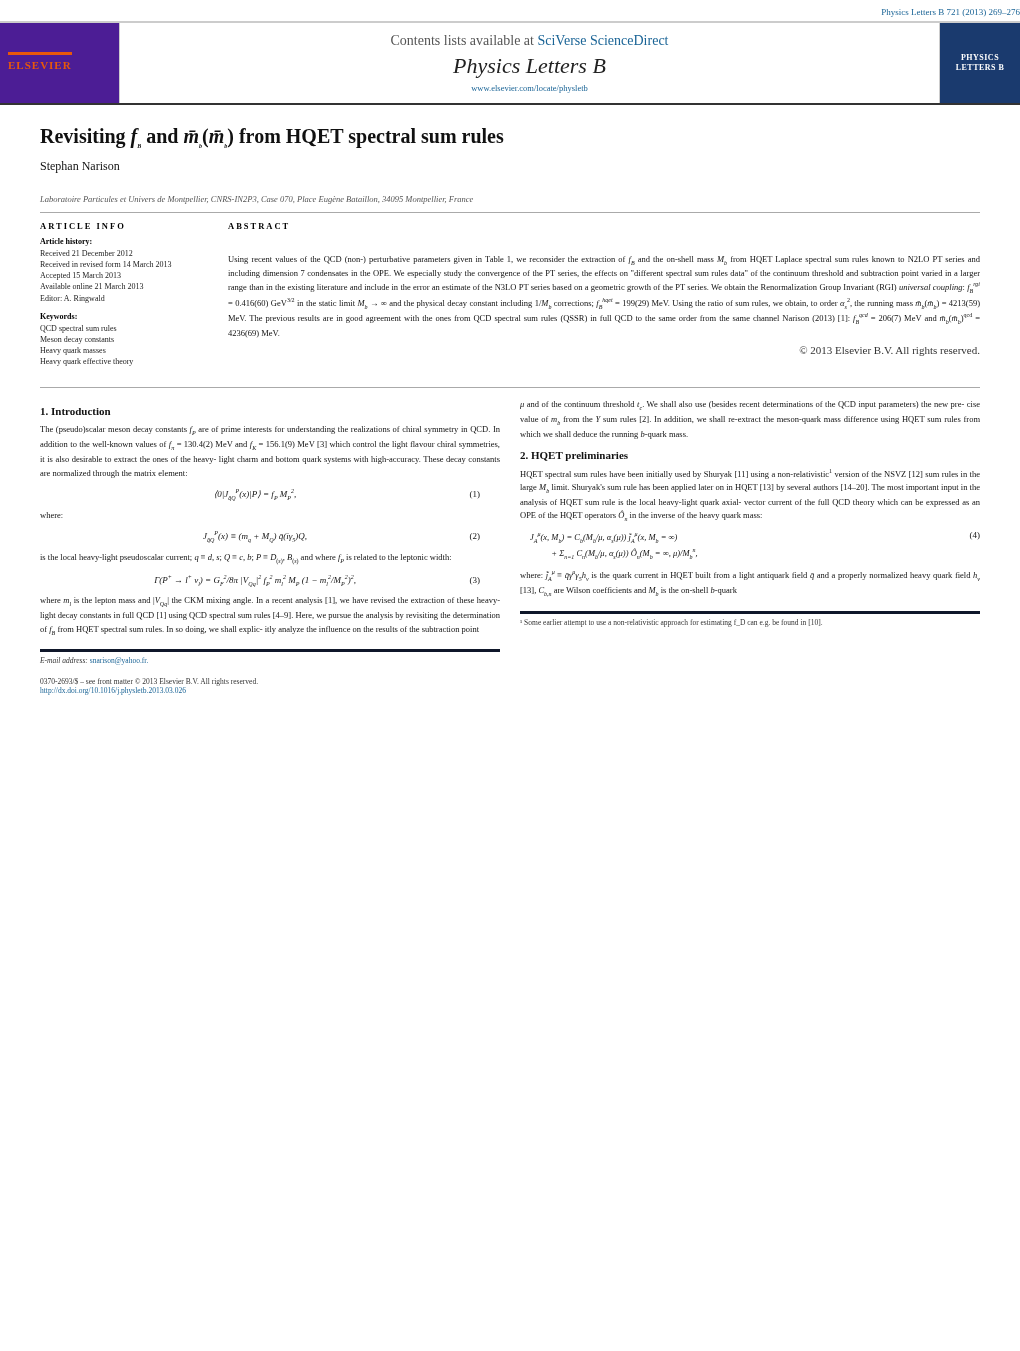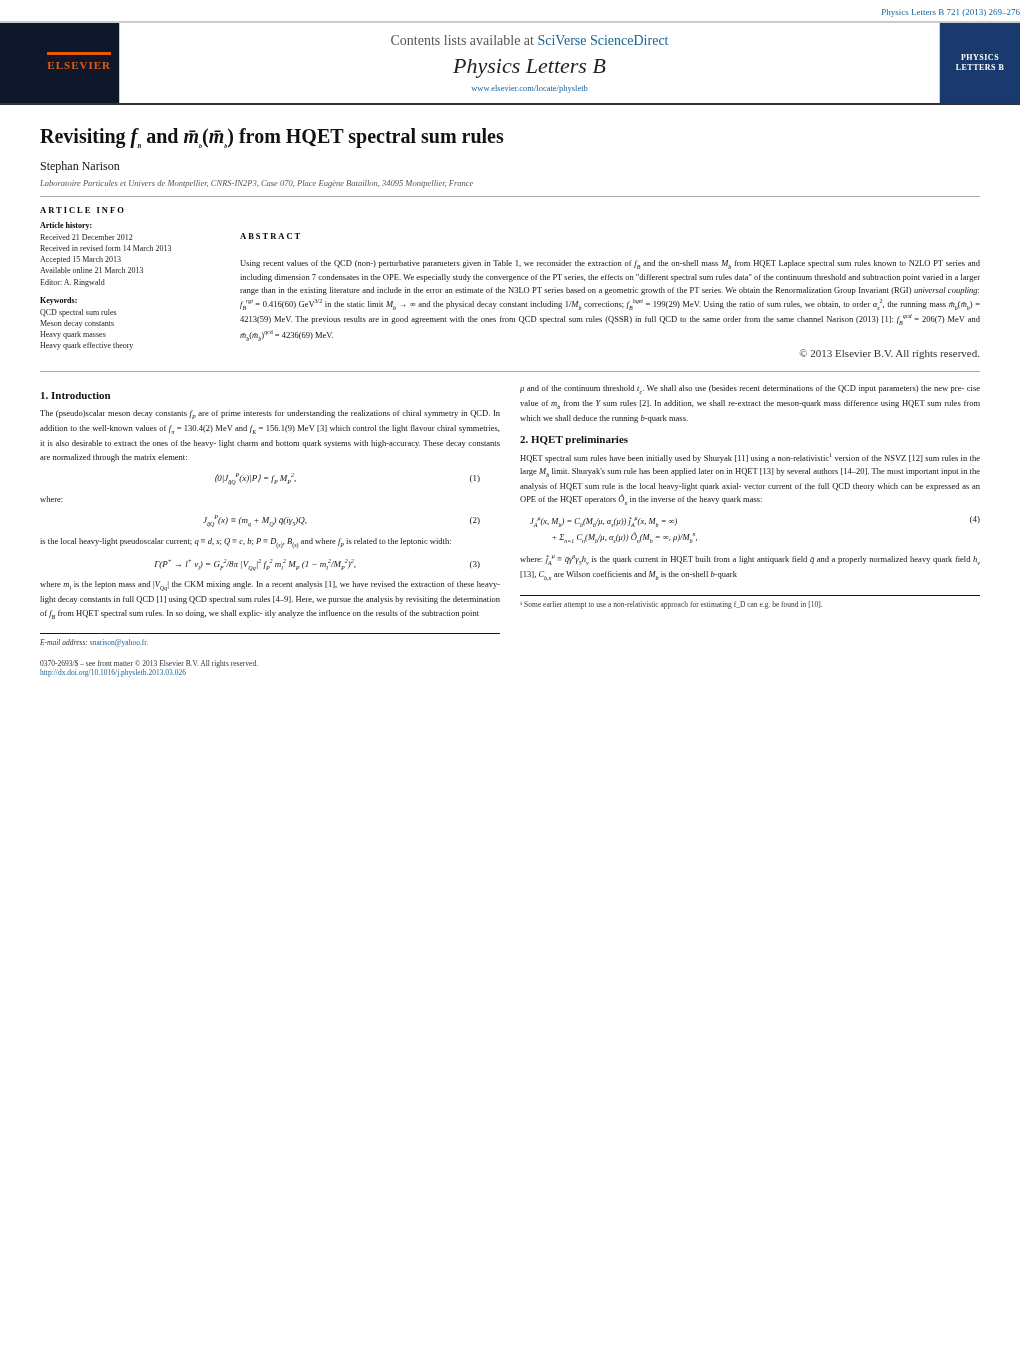--- a/index.html
+++ b/index.html
@@ -27,24 +27,24 @@
     
     .banner {
       display: flex;
       align-items: stretch;
       border-bottom: 2px solid #333;
       border-top: 1px solid #ccc;
       min-height: 80px;
     }
     .banner-left {
       width: 120px;
-      background: #0f172a;
+      background: #4c1d95;
       display: flex;
       align-items: center;
-      justify-content: flex-end;
+      justify-content: flex-start;
       border-right: 1px solid #ccc;
       padding: 8px;
     }
     .elsevier-logo {
       font-size: 11px;
       font-weight: bold;
       color: #e8580a;
       letter-spacing: 1px;
       text-align: center;
       line-height: 1.4;
@@ -114,42 +114,41 @@
       line-height: 1.3;
     }
     .article-title em {
       font-style: italic;
     }
 
     
     .author-name {
       font-size: 12px;
       color: #111;
-      margin-bottom: 4px;
+      margin-bottom: 20px;
     }
     .author-affiliation {
       font-size: 8.5px;
       color: #555;
       font-style: italic;
       margin-bottom: 6px;
     }
 
     
     .section-divider {
       border: none;
       border-top: 1px solid #aaa;
       margin: 8px 0;
     }
 
     
     .info-section {
       display: flex;
-      gap: 20px;
+      gap: 8px;
       margin-bottom: 12px;
-      align-items: flex-end;
     }
     .article-info {
       width: 180px;
       flex-shrink: 0;
     }
     .info-col-title {
       font-size: 8.5px;
       font-weight: bold;
       letter-spacing: 2px;
       text-transform: uppercase;
@@ -171,21 +170,21 @@
 
     
     .abstract-col {
       flex: 1;
     }
     .abstract-col .info-col-title {
       font-size: 8.5px;
       font-weight: bold;
       letter-spacing: 2px;
       text-transform: uppercase;
-      margin-bottom: 16px;
+      margin-bottom: 22px;
     }
     .abstract-text {
       font-size: 8.5px;
       line-height: 1.5;
       text-align: justify;
       color: #111;
     }
     .abstract-copyright {
       font-size: 11px;
       text-align: right;
@@ -238,21 +237,21 @@
     }
     .equation-num {
       font-size: 9px;
       color: #111;
       width: 30px;
       text-align: right;
     }
 
     
     .footnote-section {
-      border-top: 1px solid #0f172a;
+      border-top: 3px solid #0f172a;
       margin-top: 12px;
       padding-top: 4px;
     }
     .footnote-text {
       font-size: 7.5px;
       color: #333;
       line-height: 1.4;
     }
     .footnote-text a {
       color: #1a6496;

